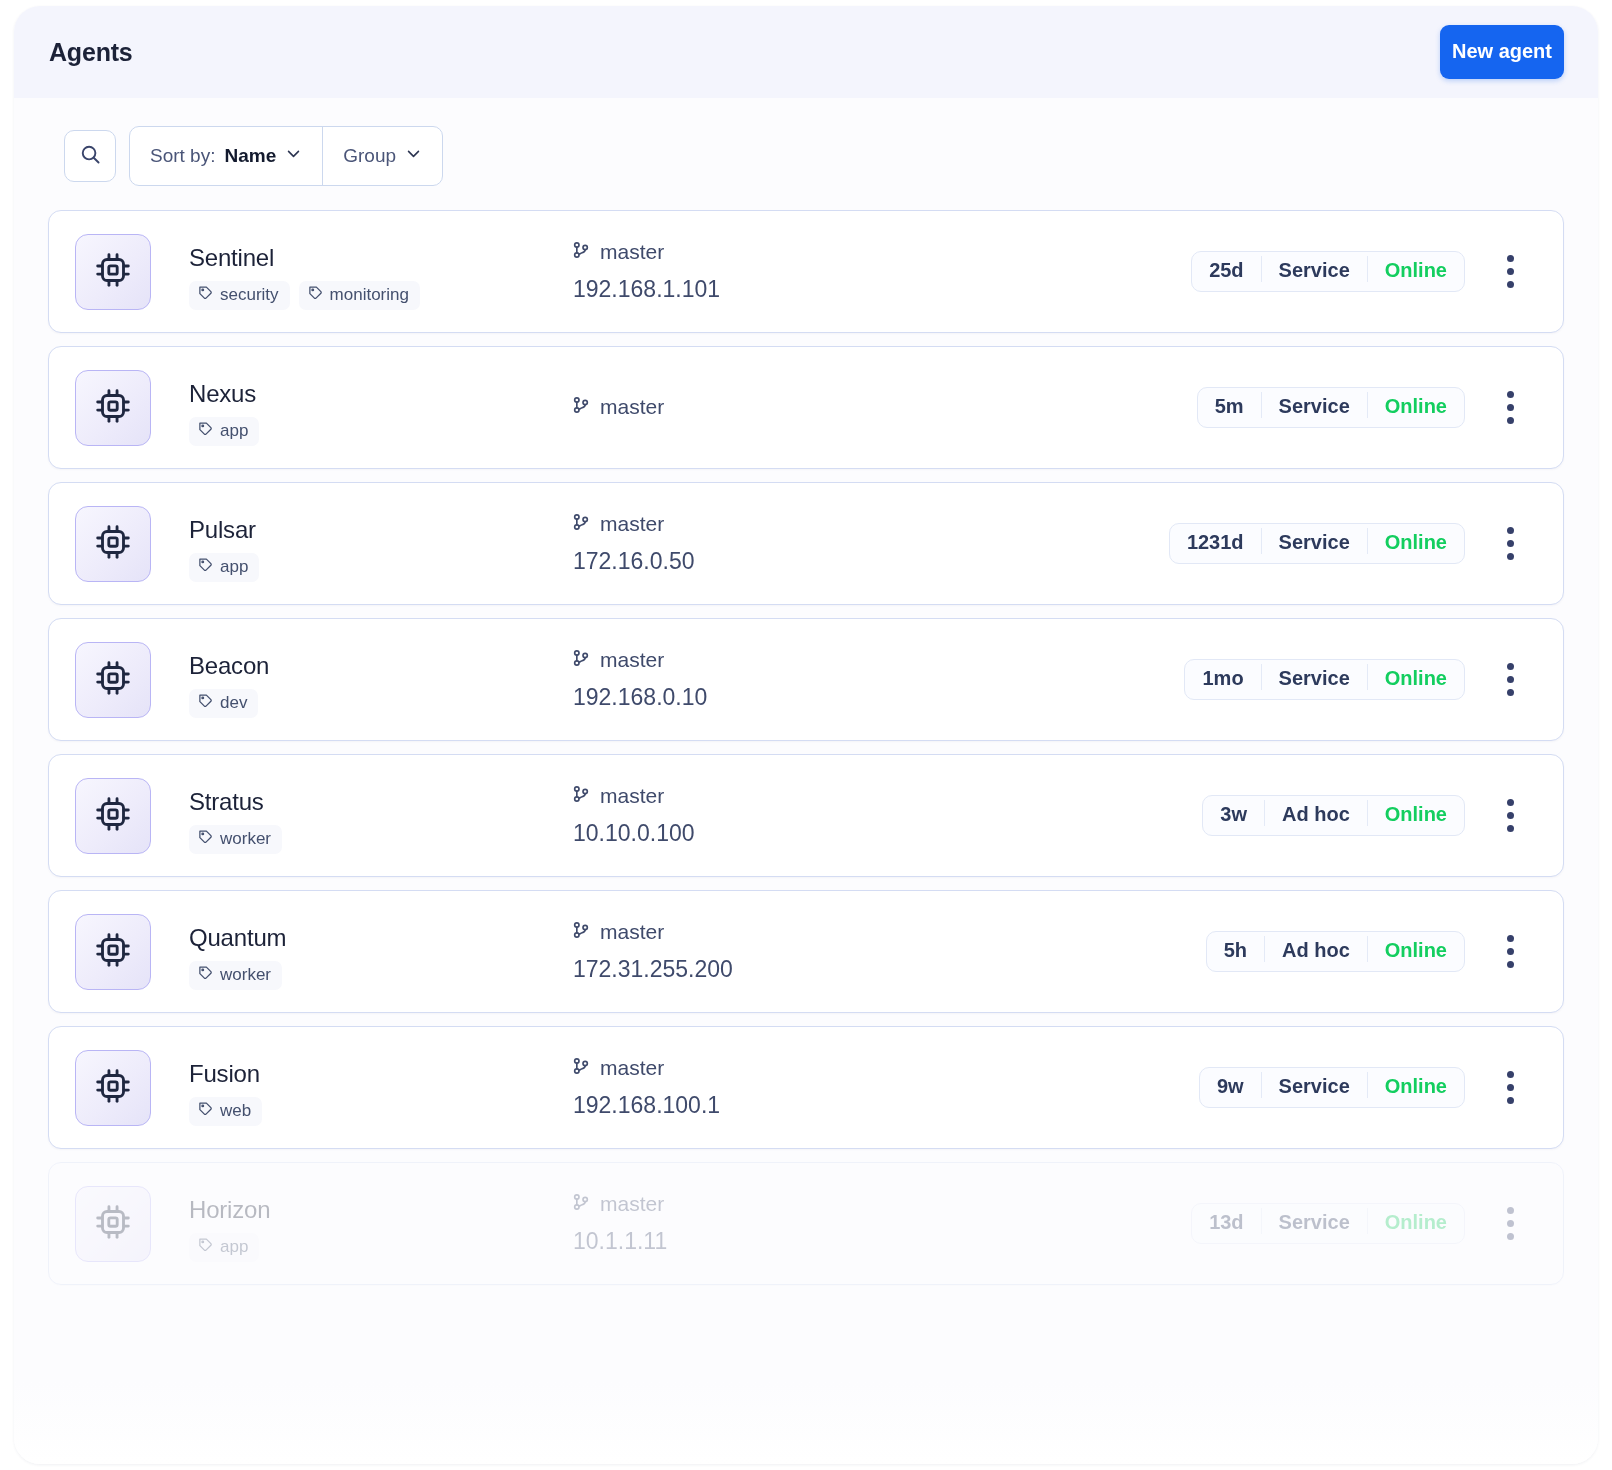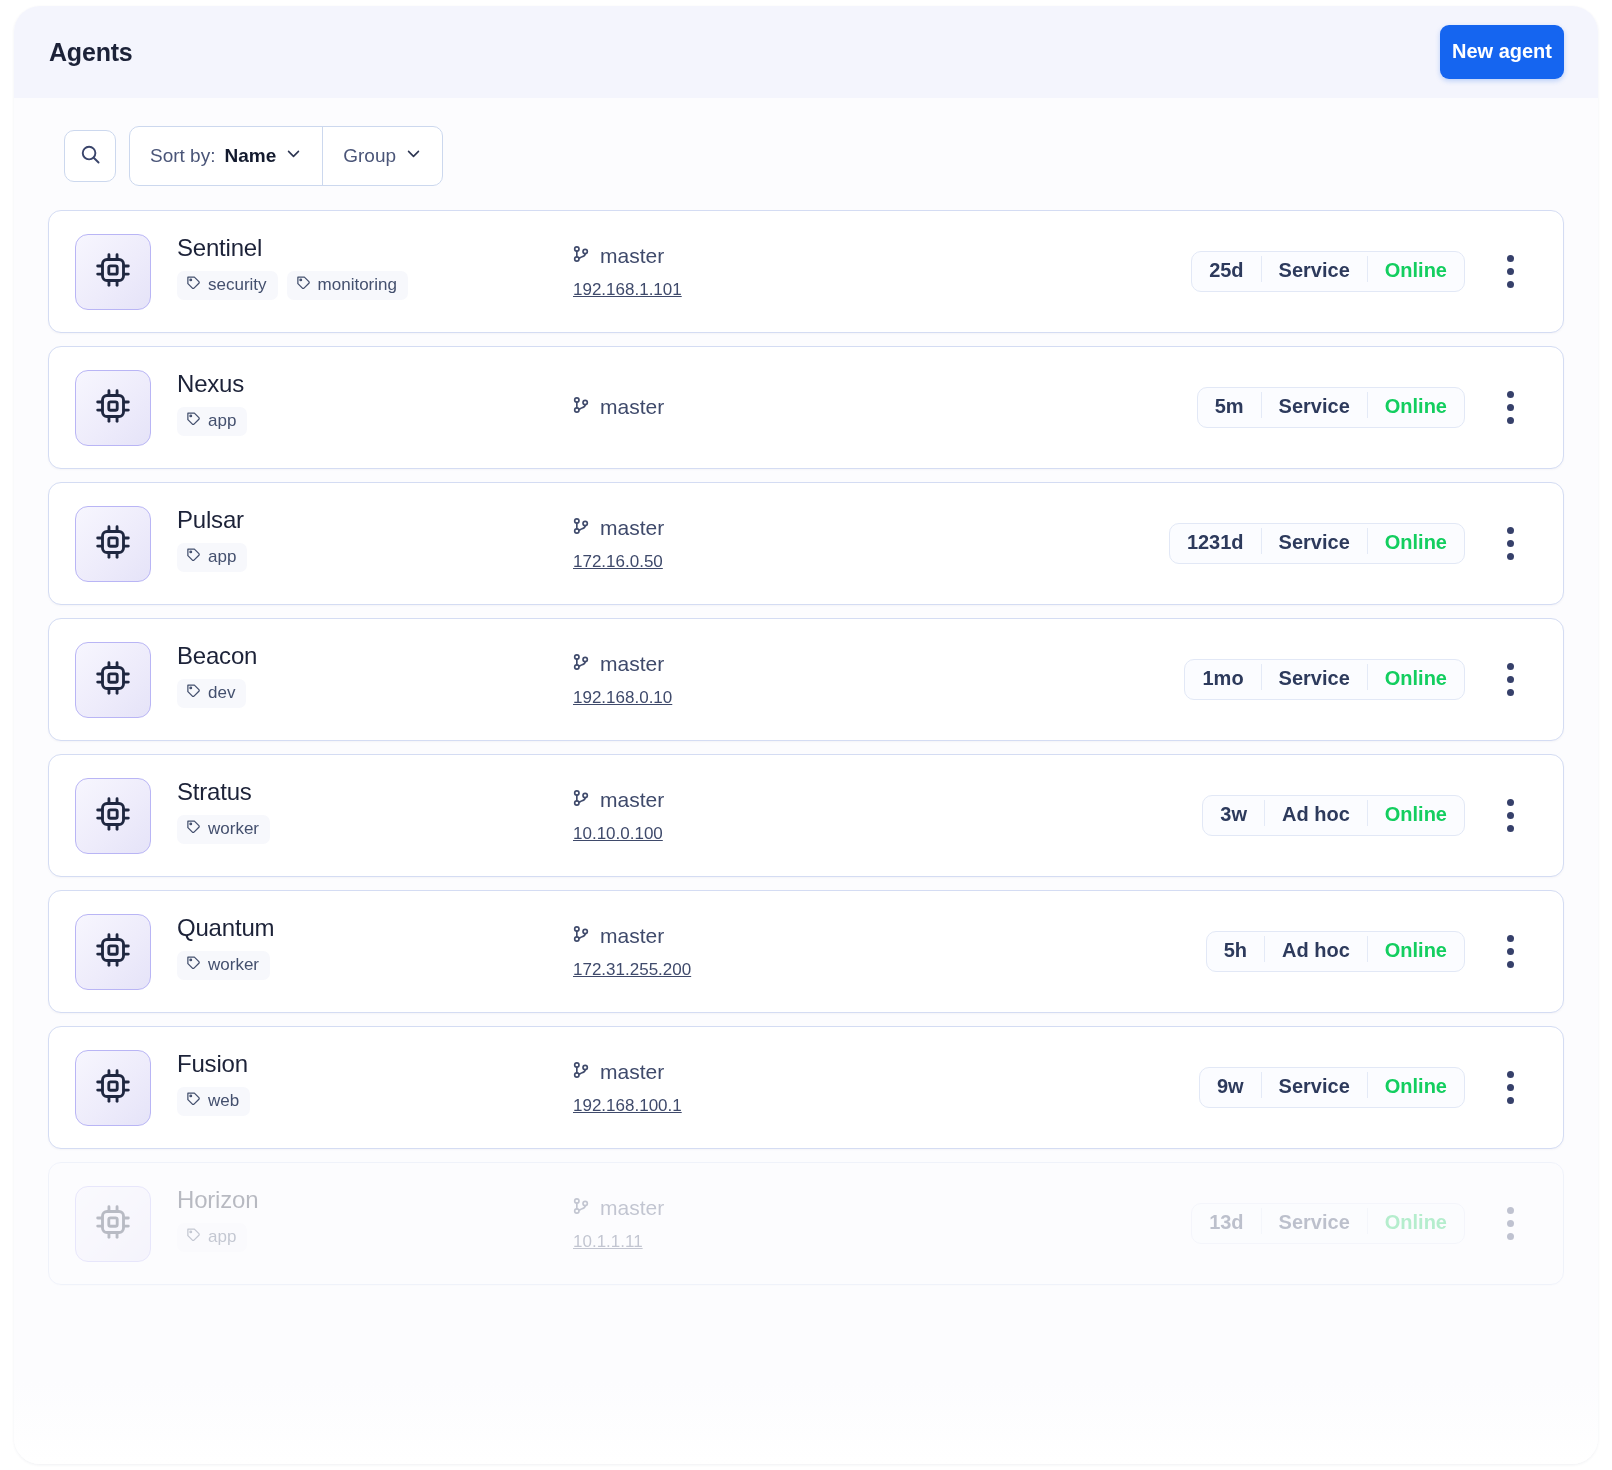--- a/index.html
+++ b/index.html
@@ -112,21 +112,21 @@
     background: #ffffff;
     border: 1.5px solid #d4dcf3;
     border-radius: 13px;
     height: 123px;
     display: flex;
     align-items: center;
     padding: 0 30px 0 26px;
     box-shadow: 0 1px 2px rgba(40, 50, 90, .04);
   }
 
-  .ident { display: flex; align-items: flex-start; gap: 26px; width: 470px; flex: 0 0 470px; }
+  .ident { display: flex; align-items: flex-end; gap: 38px; width: 470px; flex: 0 0 470px; }
 
   .icon-tile {
     width: 76px; height: 76px;
     border-radius: 13px;
     border: 1.5px solid #b9b5f5;
     background: linear-gradient(135deg, #f7f6fe 0%, #eeecfb 55%, #e5e3f8 100%);
     display: flex; align-items: center; justify-content: center;
     flex: 0 0 76px;
   }
 
@@ -138,21 +138,21 @@
     display: inline-flex; align-items: center; gap: 7px;
     background: #f7f8fc;
     border-radius: 7px;
     padding: 4px 11px 5px 9px;
     font-size: 17px;
     color: #44506e;
   }
 
   .meta { width: 500px; flex: 0 0 500px; display: flex; flex-direction: column; gap: 11px; padding-left: 26px; }
   .branch { display: flex; align-items: flex-start; gap: 9px; font-size: 21px; color: #3f4a6b; }
-  .addr { font-size: 17px; color: #3f4a6b; padding-left: 2px; text-decoration: underline; }
+  .addr { font-size: 23px; color: #3f4a6b; padding-left: 2px; }
 
   .spacer { flex: 1 1 auto; }
 
   .stats {
     display: flex;
     align-items: center;
     border: 1.5px solid #e2e8f6;
     border-radius: 10px;
     background: #fbfcff;
     padding: 4px 0 9px;

